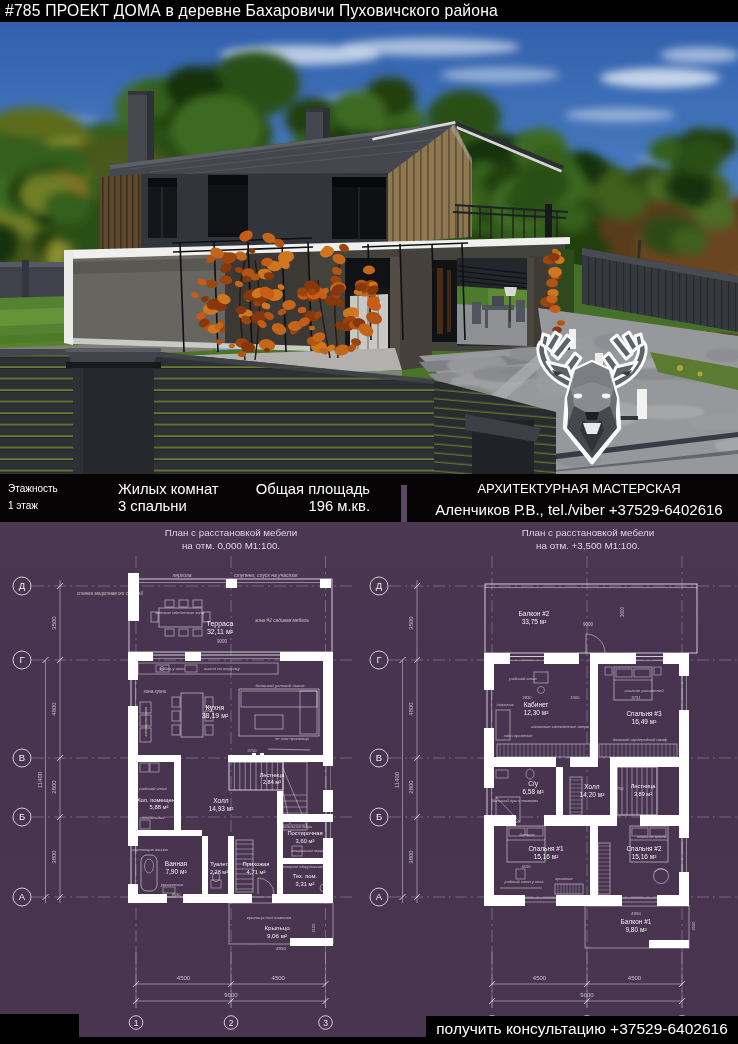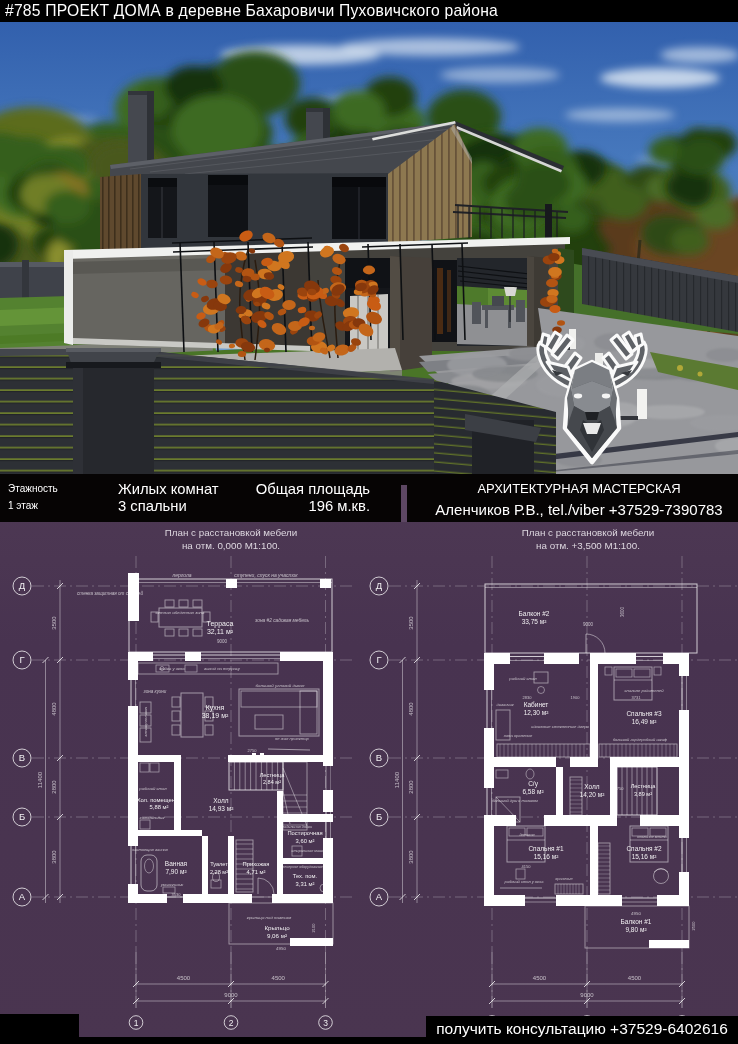--- a/index.html
+++ b/index.html
@@ -754,21 +754,21 @@
 <div class="abs" style="left:401px;top:485px;width:6px;height:37px;background:#5d4763"></div>
 
 <div class="abs wt" style="left:8px;top:481px;width:116px;font-size:10px;line-height:16.5px;text-align:left">Этажность<br>1 этаж</div>
 
 <div class="abs wt" style="left:118px;top:481px;width:116px;font-size:14.8px;line-height:16.5px;">Жилых комнат<br>3 спальни</div>
 
 <div class="abs wt" style="left:240px;top:481px;width:130px;font-size:14.8px;line-height:16.5px;text-align:right">Общая площадь<br>196 м.кв.</div>
 
 <div class="abs wt" style="left:420px;top:482px;width:318px;font-size:13px;line-height:14px;text-align:center">АРХИТЕКТУРНАЯ МАСТЕРСКАЯ</div>
 
-<div class="abs wt" style="left:420px;top:501px;width:318px;font-size:15px;text-align:center">Аленчиков Р.В., tel./viber +37529-7390783</div>
+<div class="abs wt" style="left:420px;top:501px;width:318px;font-size:15px;text-align:center">Аленчиков Р.В., tel./viber +37529-6402616</div>
 
 <div class="abs" style="left:111px;top:527px;width:240px;font-size:9.8px;line-height:12.5px;text-align:center;color:#ded8e0">План с расстановкой мебели<br>на отм. 0,000 М1:100.</div>
 
 <div class="abs" style="left:468px;top:527px;width:240px;font-size:9.8px;line-height:12.5px;text-align:center;color:#ded8e0">План с расстановкой мебели<br>на отм. +3,500 М1:100.</div>
 
 <svg class="abs" style="left:0;top:522px" width="738" height="522" viewBox="0 522 738 522" font-family="Liberation Sans, sans-serif">
 <g>
 
 <line x1="32" y1="586" x2="352" y2="586" stroke="rgba(255,255,255,0.32)" stroke-width="0.8" stroke-dasharray="12,4,2,4"></line>
 <circle cx="22" cy="586" r="9" fill="none" stroke="rgba(255,255,255,0.75)" stroke-width="1"></circle>

